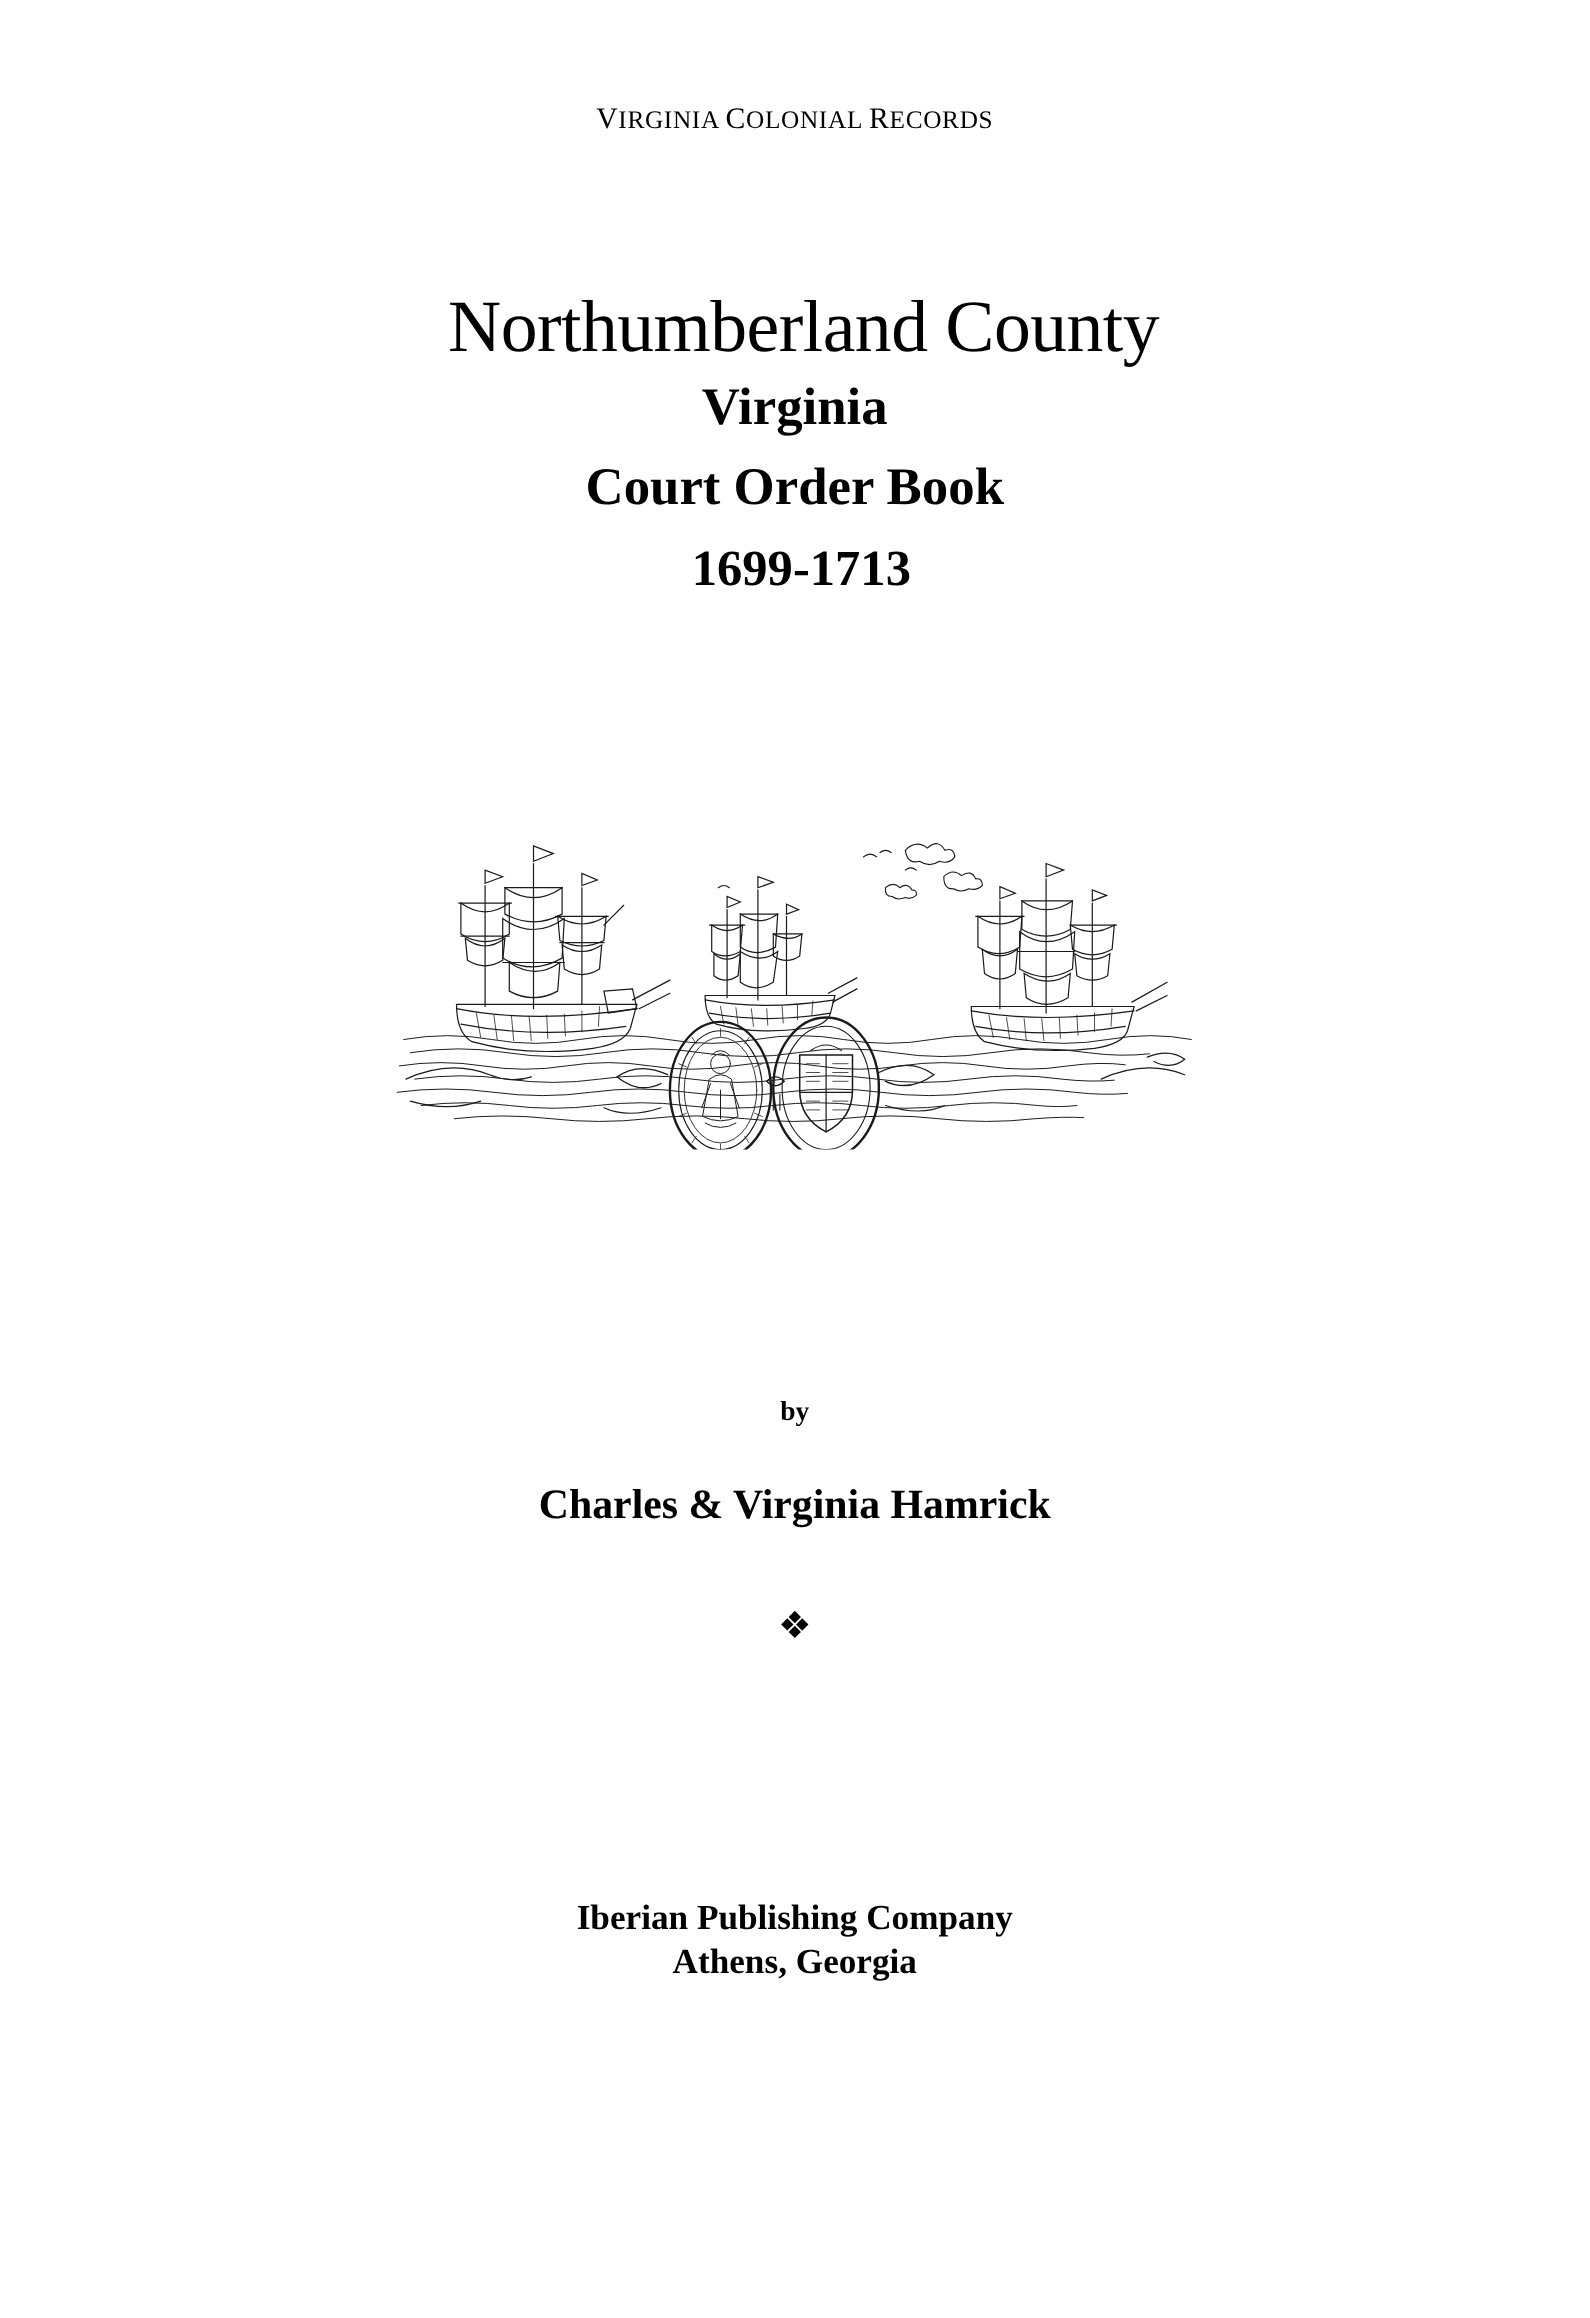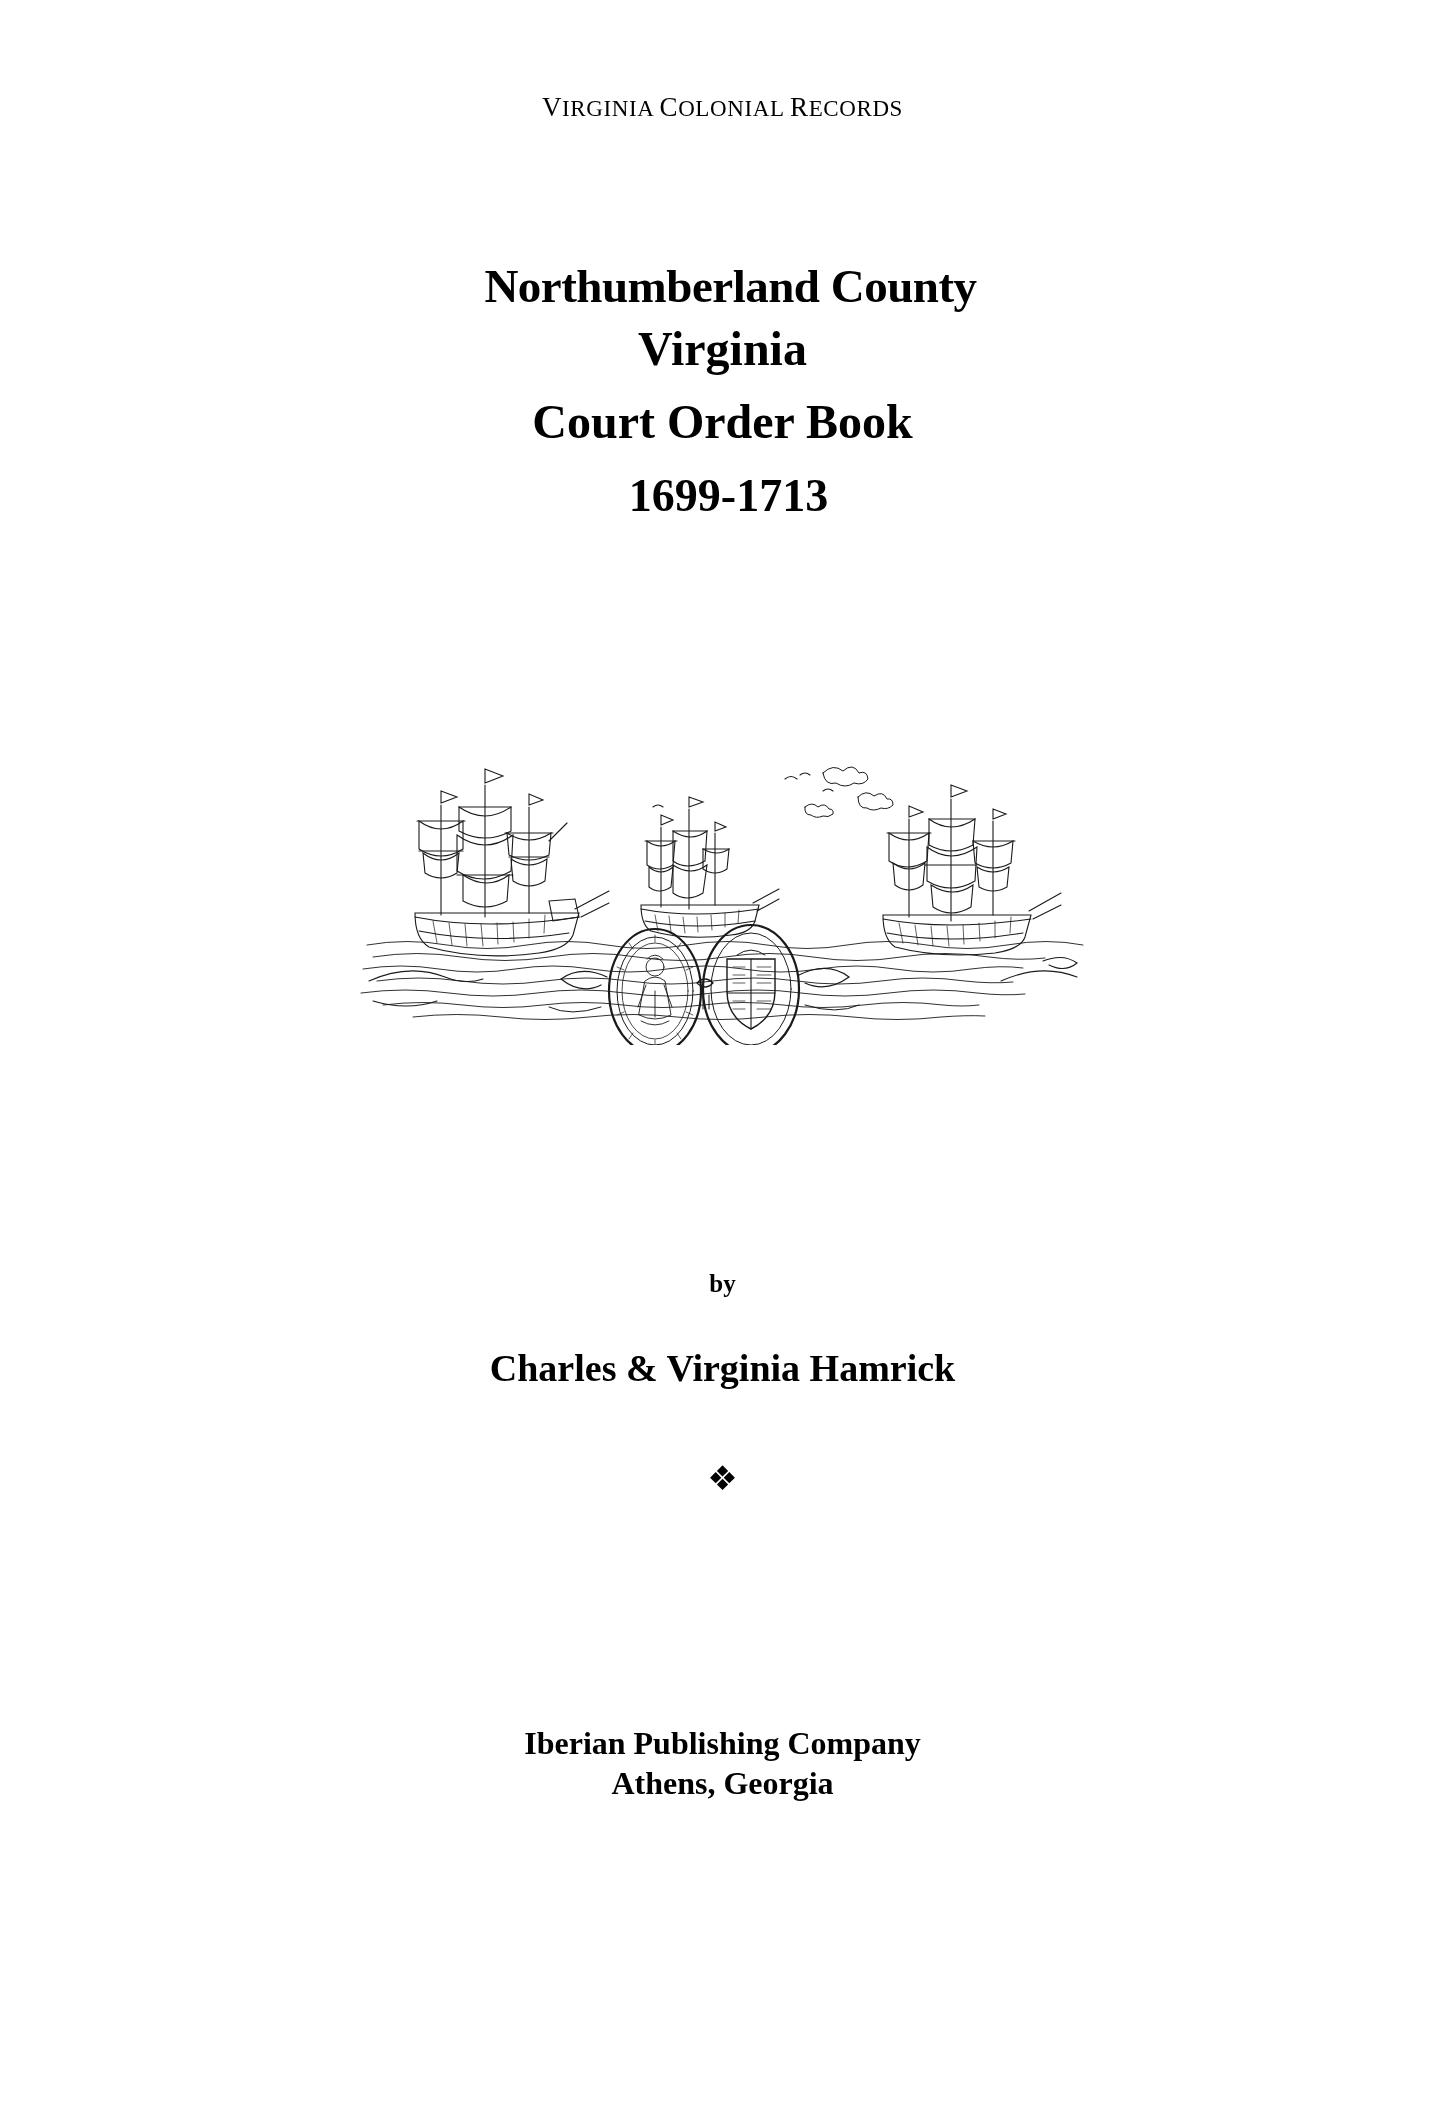--- a/index.html
+++ b/index.html
@@ -39,22 +39,22 @@
 
   
   .title-block {
     position: absolute;
     top: 262px;
     left: 0;
     width: 100%;
     text-align: center;
   }
   .title-main {
-    font-size: 47px;
-    font-weight: bold;
+    font-size: 67px;
+    font-weight: normal;
     line-height: 1.05;
     letter-spacing: -0.5px;
     padding-left: 16px;
   }
   .title-sub1 {
     font-size: 48px;
     font-weight: bold;
     margin-top: 12px;
     line-height: 1.1;
   }

